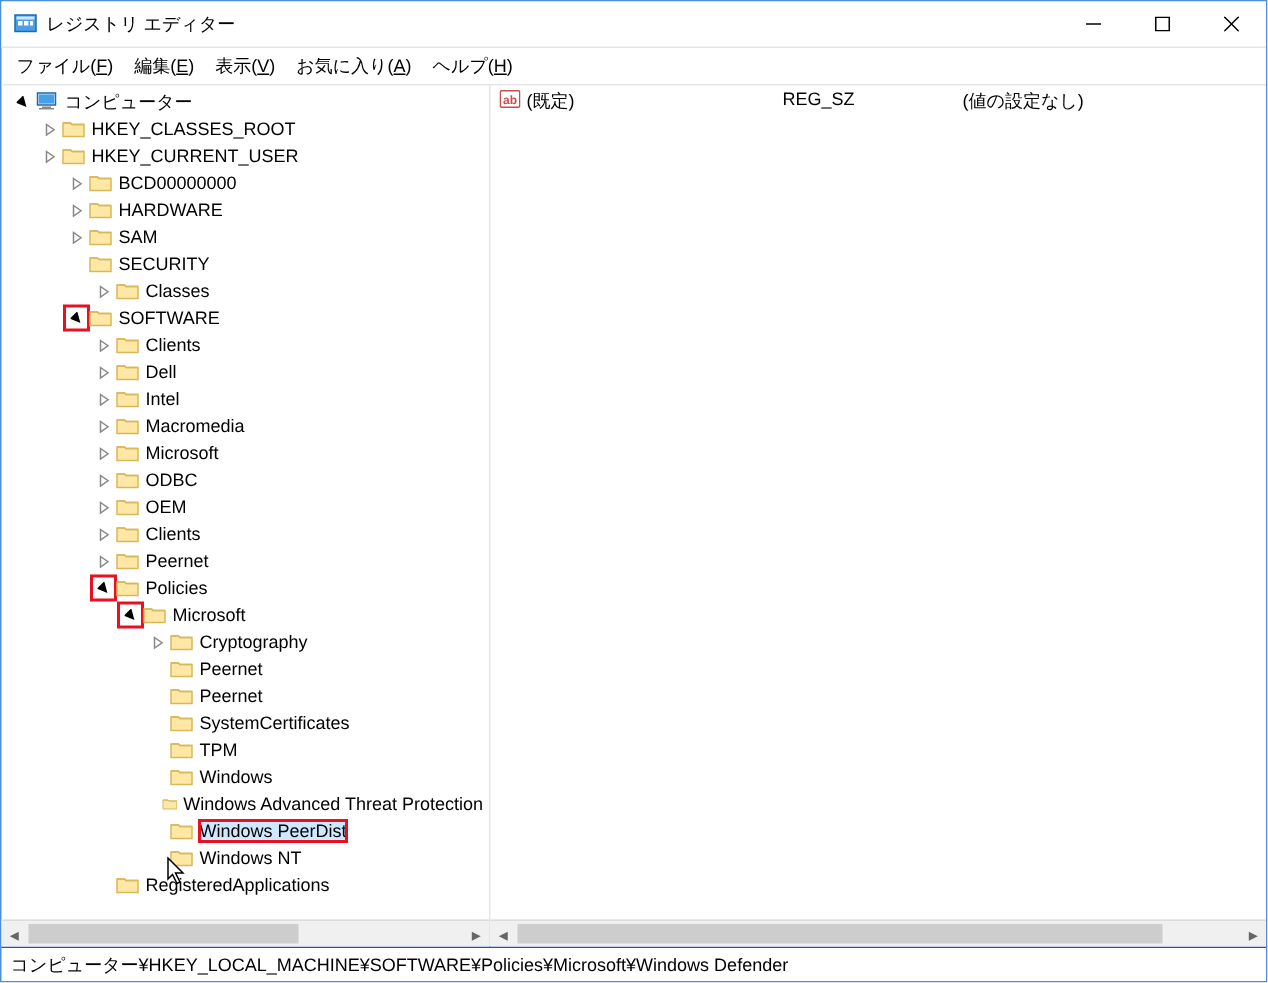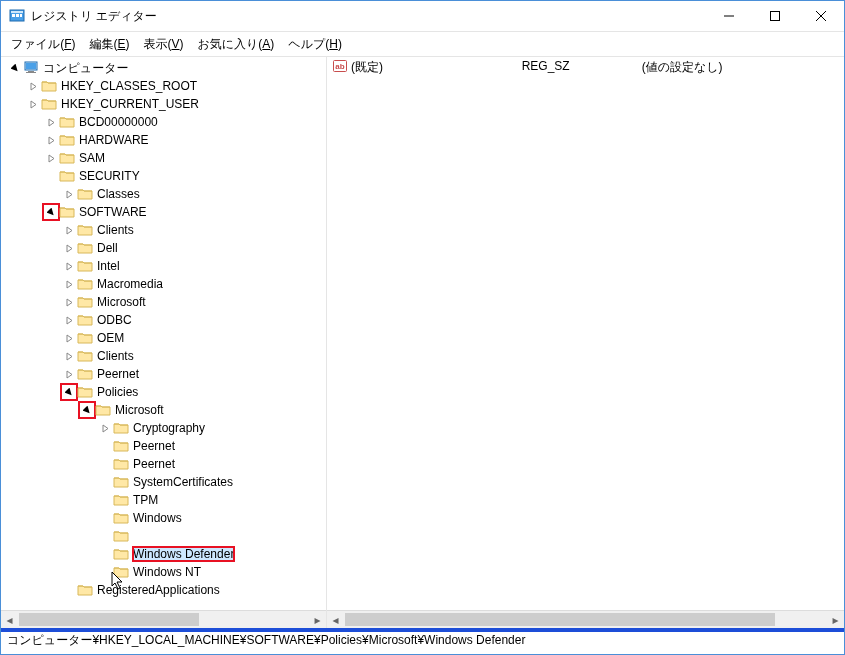--- a/index.html
+++ b/index.html
@@ -22,21 +22,21 @@
 .list{flex:1;overflow:hidden;position:relative}
 .list-header{display:flex;border-bottom:1px solid #e5e5e5;height:23px}
 .list-header .col{padding:3px 6px;border-right:1px solid #e5e5e5}
 .list-body{padding:2px 0}
 .list-row{display:flex;height:18px;align-items:flex-start}
 .list-row .cell{padding:0 6px;display:flex;align-items:center;gap:4px}
 .list-hscroll{height:17px;background:#f0f0f0;border-top:1px solid #dcdcdc;position:relative}
 .list-hscroll .thumb{position:absolute;left:18px;top:2px;height:13px;width:430px;background:#cdcdcd}
 .list-hscroll .arr{position:absolute;top:0;width:17px;height:17px;display:flex;align-items:center;justify-content:center;color:#666}
 .list-hscroll .arr.l{left:0}.list-hscroll .arr.r{right:0}
-.statusbar{height:22px;border-top:4px solid #1d4ed8;display:flex;padding:0 6px}
+.statusbar{height:22px;border-top:1px solid #1d4ed8;display:flex;align-items:center;padding:0 6px}
 
 .row{display:flex;align-items:center;height:18px;padding-right:4px}
 .exp{width:16px;height:16px;display:flex;align-items:center;justify-content:center;color:#888;font-size:10px;cursor:default}
 .exp.open{color:#000}
 .exp.blank{visibility:hidden}
 .folder{width:16px;height:14px;margin-right:4px;display:inline-block}
 .pc{width:16px;height:16px;margin-right:4px}
 .label{white-space:nowrap}
 .sel{background:#cde8ff;outline:1px solid #8fc8ff}
 .hl{outline:2px solid #e81123;outline-offset:-1px}
@@ -379,28 +379,29 @@
               <path d="M1 3 L6 3 L7 4 L15 4" fill="none" stroke="#d8b85a"></path>
             </svg>
     <span class="label">Windows</span>
   </div>
           <div class="row" style="padding-left:94px">
     <span class="exp blank"></span>
     <svg class="folder" width="16" height="14" viewBox="0 0 16 14">
               <path class="foldericon" d="M1 3 L1 12 L15 12 L15 4 L7 4 L6 3 Z"></path>
               <path d="M1 3 L6 3 L7 4 L15 4" fill="none" stroke="#d8b85a"></path>
             </svg>
-  </div>
-          <div class="row" style="padding-left:94px">
-    <span class="exp blank"></span>
-    <svg class="folder" width="16" height="14" viewBox="0 0 16 14">
-              <path class="foldericon" d="M1 3 L1 12 L15 12 L15 4 L7 4 L6 3 Z"></path>
-              <path d="M1 3 L6 3 L7 4 L15 4" fill="none" stroke="#d8b85a"></path>
-            </svg>
-    <span class="label sel hl">Windows Defender</span>
+    <span class="label">Windows Advanced Threat Protection</span>
+  </div>
+          <div class="row" style="padding-left:94px">
+    <span class="exp blank"></span>
+    <svg class="folder" width="16" height="14" viewBox="0 0 16 14">
+              <path class="foldericon" d="M1 3 L1 12 L15 12 L15 4 L7 4 L6 3 Z"></path>
+              <path d="M1 3 L6 3 L7 4 L15 4" fill="none" stroke="#d8b85a"></path>
+            </svg>
+    <span class="label sel hl">Windows PeerDist</span>
   </div>
           <div class="row" style="padding-left:94px">
     <span class="exp blank"></span>
     <svg class="folder" width="16" height="14" viewBox="0 0 16 14">
               <path class="foldericon" d="M1 3 L1 12 L15 12 L15 4 L7 4 L6 3 Z"></path>
               <path d="M1 3 L6 3 L7 4 L15 4" fill="none" stroke="#d8b85a"></path>
             </svg>
     <span class="label">Windows NT</span>
   </div>
           <div class="row" style="padding-left:58px">

